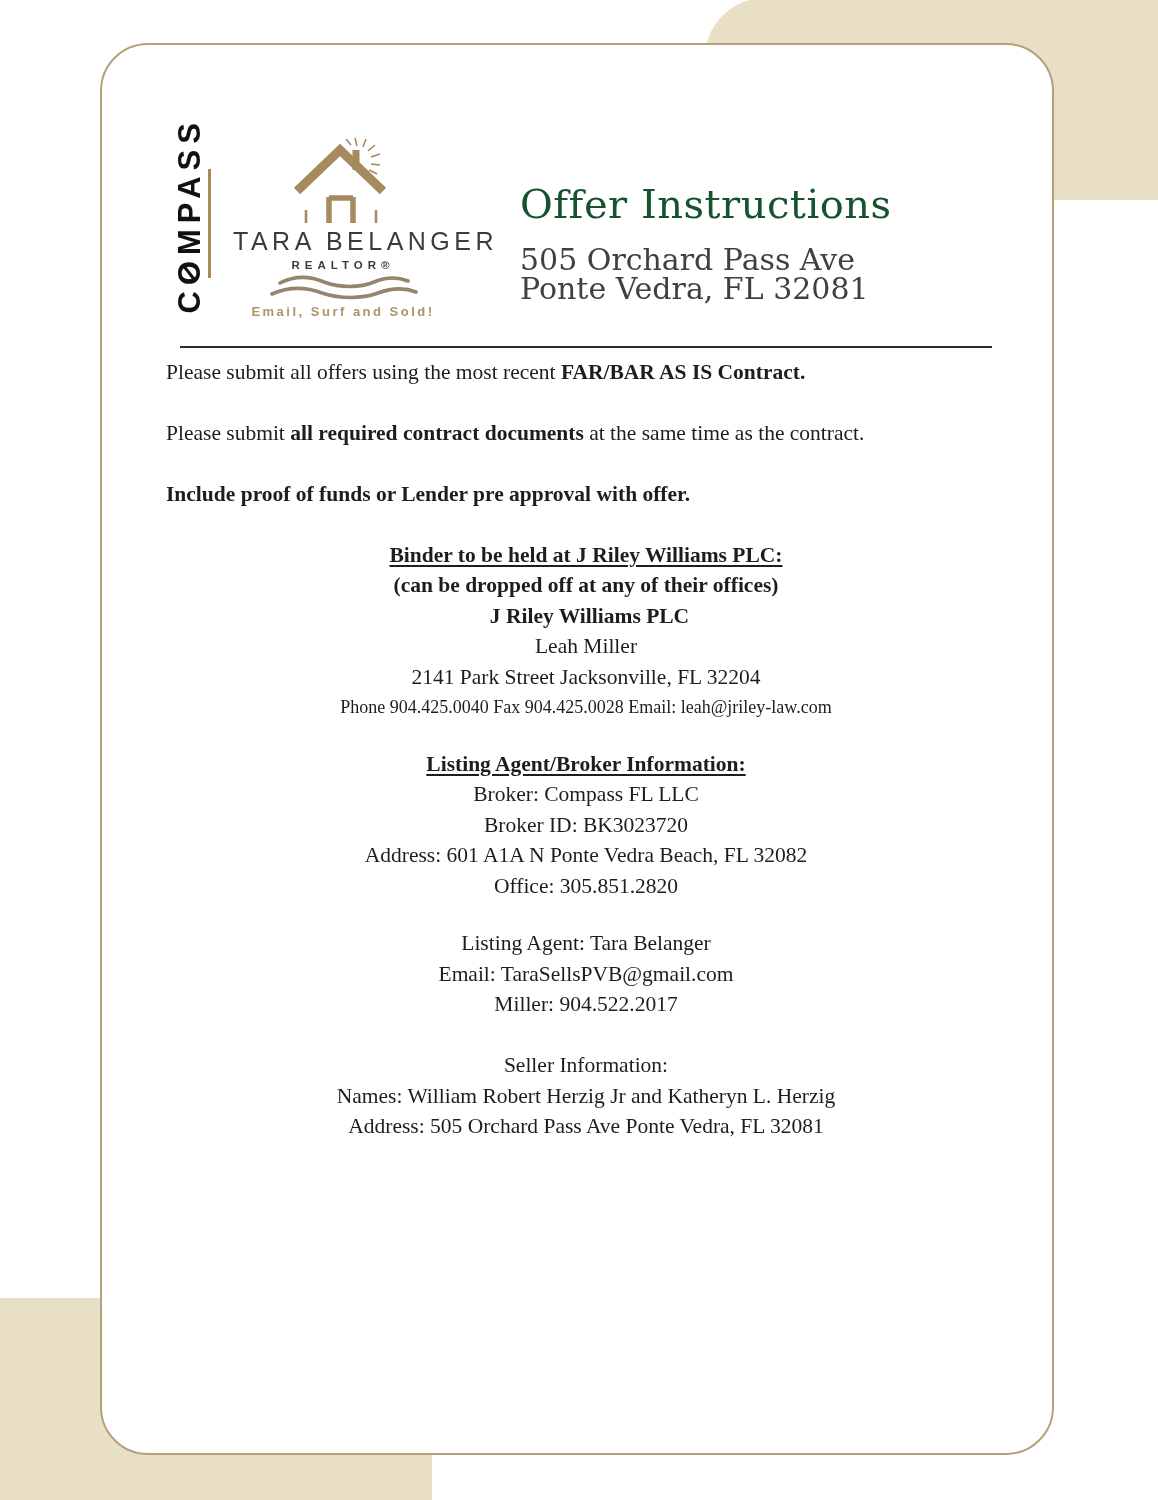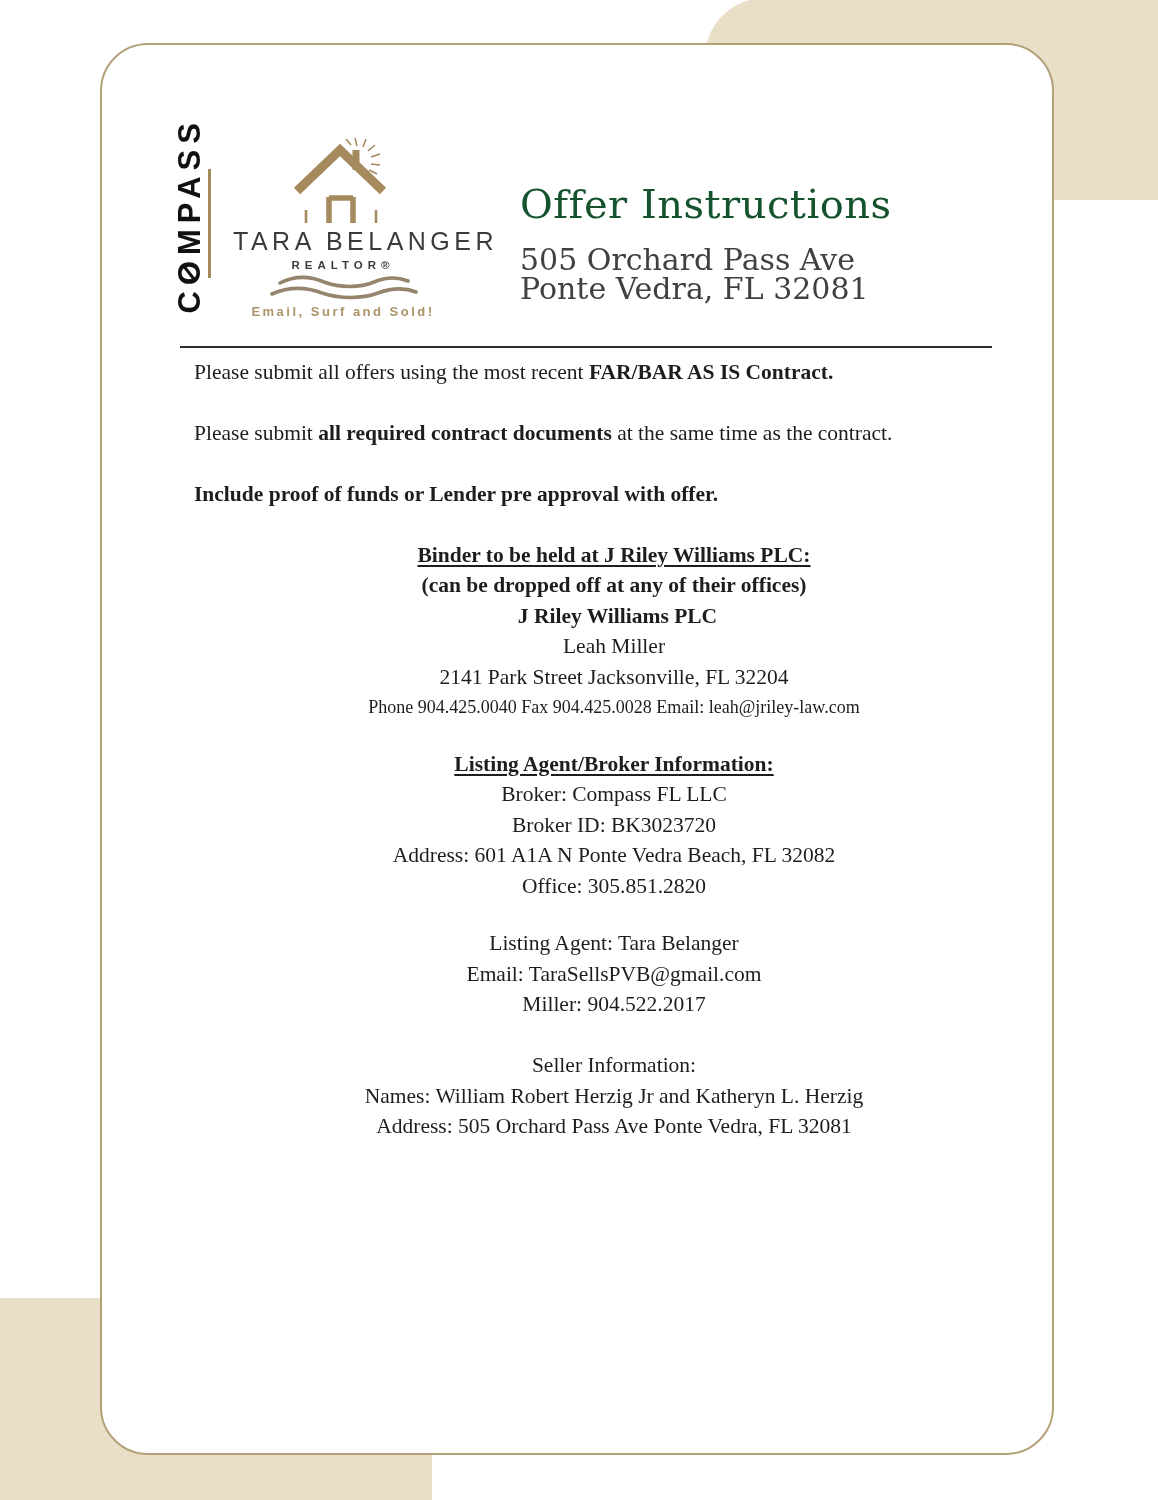--- a/index.html
+++ b/index.html
@@ -83,21 +83,21 @@
     font-family:"DejaVu Serif","Liberation Serif",serif;
     font-size:30px;line-height:29px;color:#404040;white-space:nowrap;
   }
   .addr-wrap{margin-top:18px;}
   .divider{
     position:absolute;left:78px;top:301px;width:812px;height:2px;
     background:#2c2c2c;border:none;
   }
   
   .doc-body{
-    position:absolute;left:92px;top:312px;width:840px;
+    position:absolute;left:64px;top:312px;width:840px;
     font-size:21.5px;line-height:30.5px;color:var(--text);
   }
   .para{margin:0 0 30.5px;}
   .para.tight{margin-bottom:30px;}
   .bold{font-weight:bold;}
   .underline{text-decoration:underline;text-underline-offset:3px;}
   .indent{padding-left:7px;}
   .line{min-height:30.5px;text-align:center;}
   .line.small{font-size:18px;}
   .section{margin:0 0 26px;}

